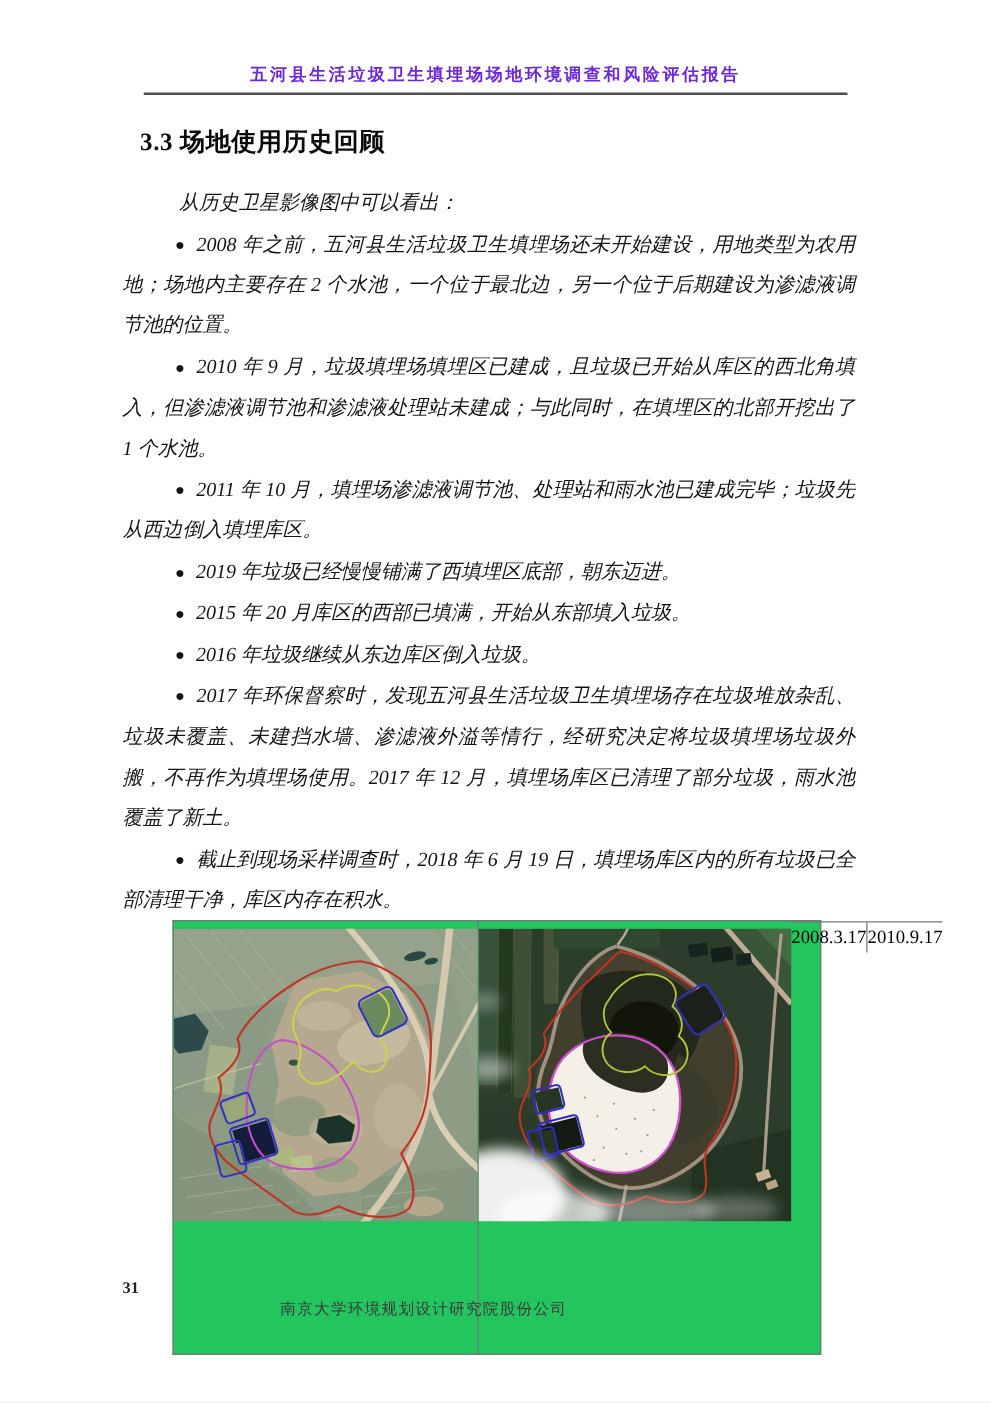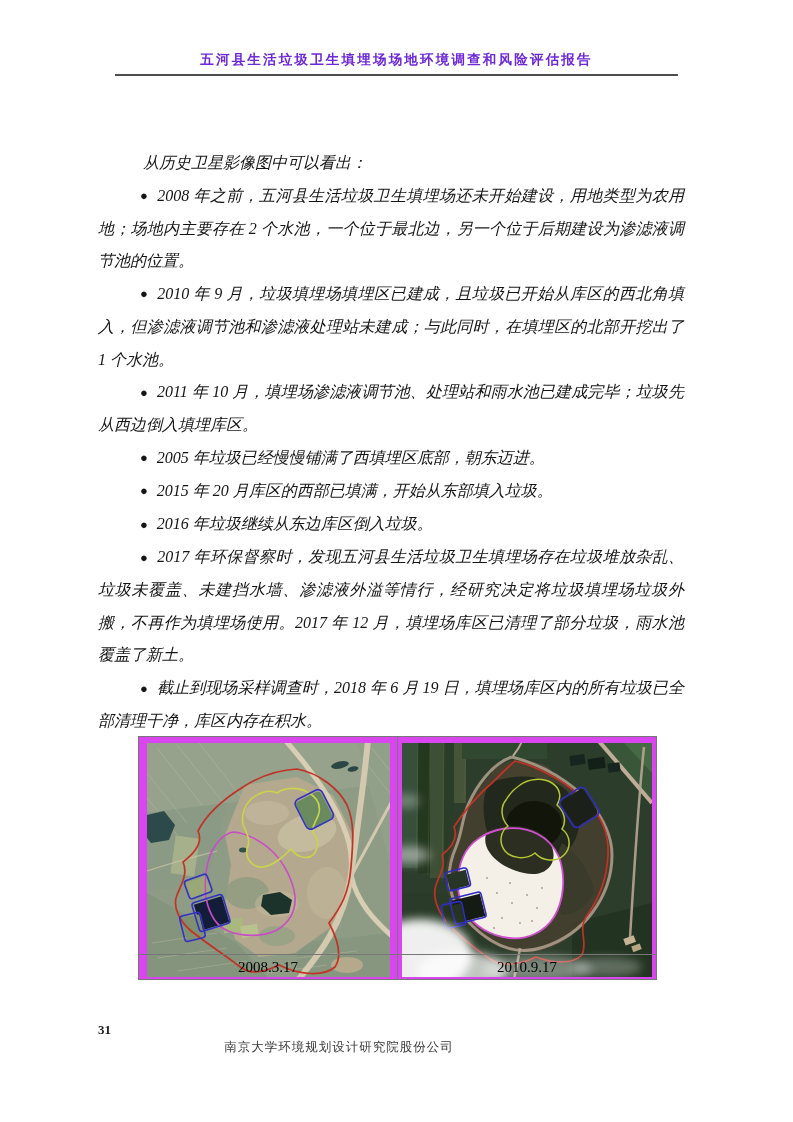--- a/index.html
+++ b/index.html
@@ -25,23 +25,23 @@
     position:absolute; top:147px; left:98px; width:586px;
     font-size:16px; line-height:32.6px; text-align:justify;
     text-justify:inter-ideograph;
     font-style:italic;
   }
   .body-text p { margin:0; }
   p.intro  { text-indent:45px; }
   p.bullet { text-indent:42px; }
   .dot { font-size:13px; margin-right:9px; vertical-align:0.5px; }
   .figure {
-    position:absolute; left:138px; top:736px; width:519px; height:244px;
-    border:1.4px solid #777; background:#d946ef;
-    display:flex; flex-direction:column; box-sizing:border-box;
+    position:absolute; left:138px; top:736px; width:519px; height:348px;
+    border:1.4px solid #777; background:#22c55e;
+    display:flex; flex-direction:row; box-sizing:border-box;
   }
   .fig-images { flex:1; display:flex; min-height:0; }
   .fig-cell { flex:1; display:flex; justify-content:center; align-items:flex-start;
     padding-top:6px; box-sizing:border-box; }
   .fig-cell.left { border-right:1.4px solid #777; }
   .fig-dates { height:24px; border-top:1.4px solid #777; display:flex; }
   .fig-date { flex:1; display:flex; align-items:center; justify-content:center;
     font-size:15px; color:#000; }
   .fig-date.left { border-right:1.4px solid #777; }
   svg { display:block; }
@@ -56,27 +56,28 @@
   }
 </style>
 </head>
 <body>
 
 <div class="page">
 
   <div class="header-title">五河县生活垃圾卫生填埋场场地环境调查和风险评估报告</div>
   <div class="header-rule"></div>
 
+  <div class="section-heading">3.3 场地使用历史回顾</div>
 
   <div class="body-text">
     <p class="intro">从历史卫星影像图中可以看出：</p>
     <p class="bullet"><span class="dot">●</span><span>2008 年之前，五河县生活垃圾卫生填埋场还未开始建设，用地类型为农用地；场地内主要存在 2 个水池，一个位于最北边，另一个位于后期建设为渗滤液调节池的位置。</span></p>
     <p class="bullet"><span class="dot">●</span><span>2010 年 9 月，垃圾填埋场填埋区已建成，且垃圾已开始从库区的西北角填入，但渗滤液调节池和渗滤液处理站未建成；与此同时，在填埋区的北部开挖出了 1 个水池。</span></p>
     <p class="bullet"><span class="dot">●</span><span>2011 年 10 月，填埋场渗滤液调节池、处理站和雨水池已建成完毕；垃圾先从西边倒入填埋库区。</span></p>
-    <p class="bullet"><span class="dot">●</span><span>2005 年垃圾已经慢慢铺满了西填埋区底部，朝东迈进。</span></p>
+    <p class="bullet"><span class="dot">●</span><span>2019 年垃圾已经慢慢铺满了西填埋区底部，朝东迈进。</span></p>
     <p class="bullet"><span class="dot">●</span><span>2015 年 20 月库区的西部已填满，开始从东部填入垃圾。</span></p>
     <p class="bullet"><span class="dot">●</span><span>2016 年垃圾继续从东边库区倒入垃圾。</span></p>
     <p class="bullet"><span class="dot">●</span><span>2017 年环保督察时，发现五河县生活垃圾卫生填埋场存在垃圾堆放杂乱、垃圾未覆盖、未建挡水墙、渗滤液外溢等情行，经研究决定将垃圾填埋场垃圾外搬，不再作为填埋场使用。2017 年 12 月，填埋场库区已清理了部分垃圾，雨水池覆盖了新土。</span></p>
     <p class="bullet"><span class="dot">●</span><span>截止到现场采样调查时，2018 年 6 月 19 日，填埋场库区内的所有垃圾已全部清理干净，库区内存在积水。</span></p>
   </div>
 
   <div class="figure">
     <div class="fig-images">
 
       <div class="fig-cell left">

